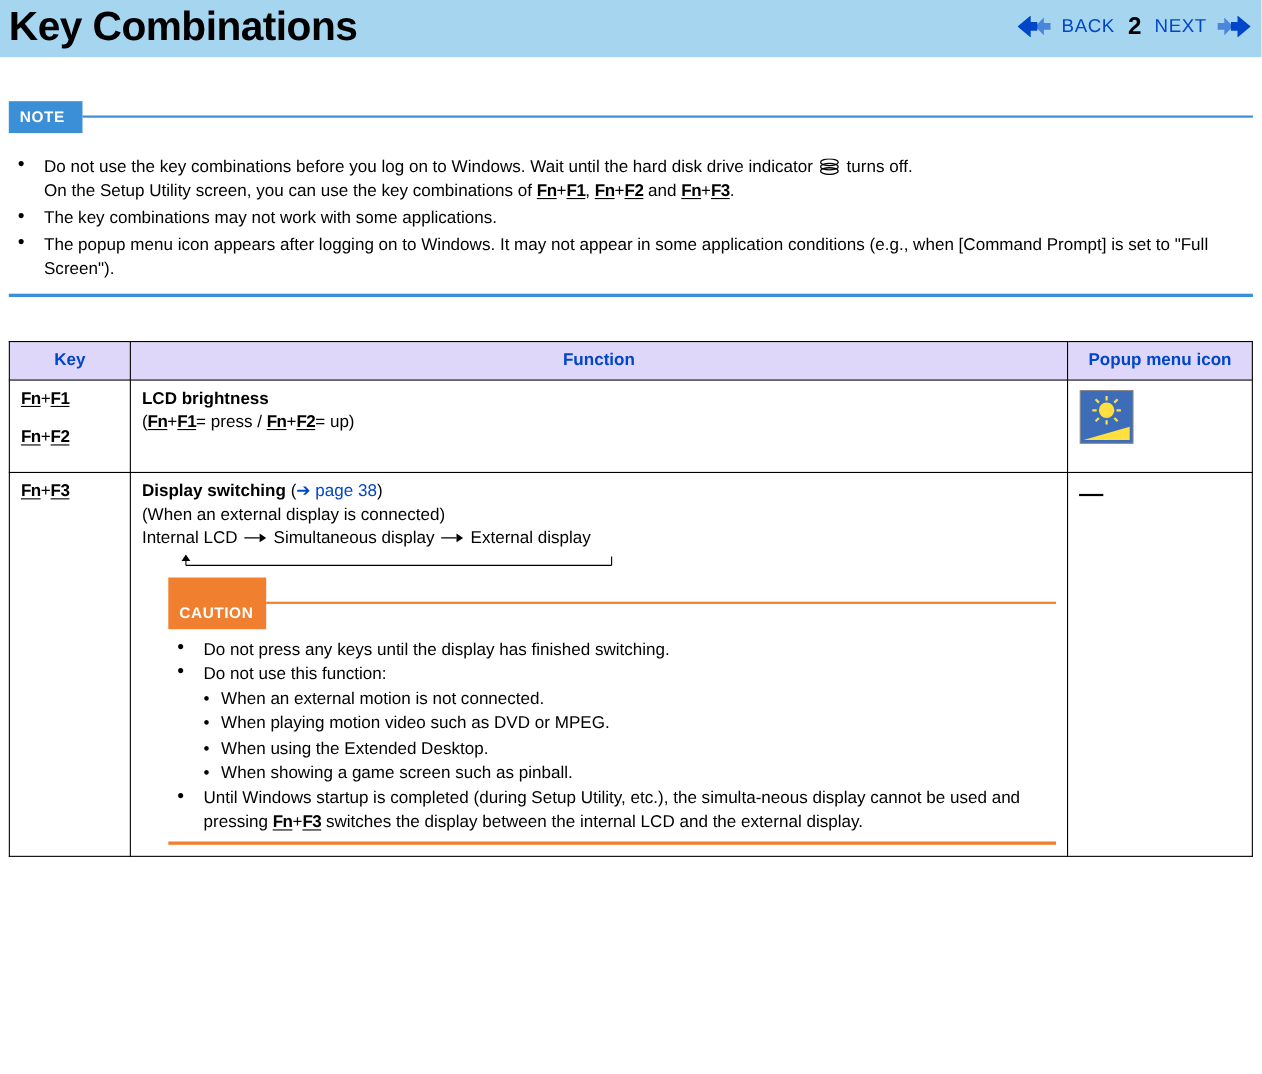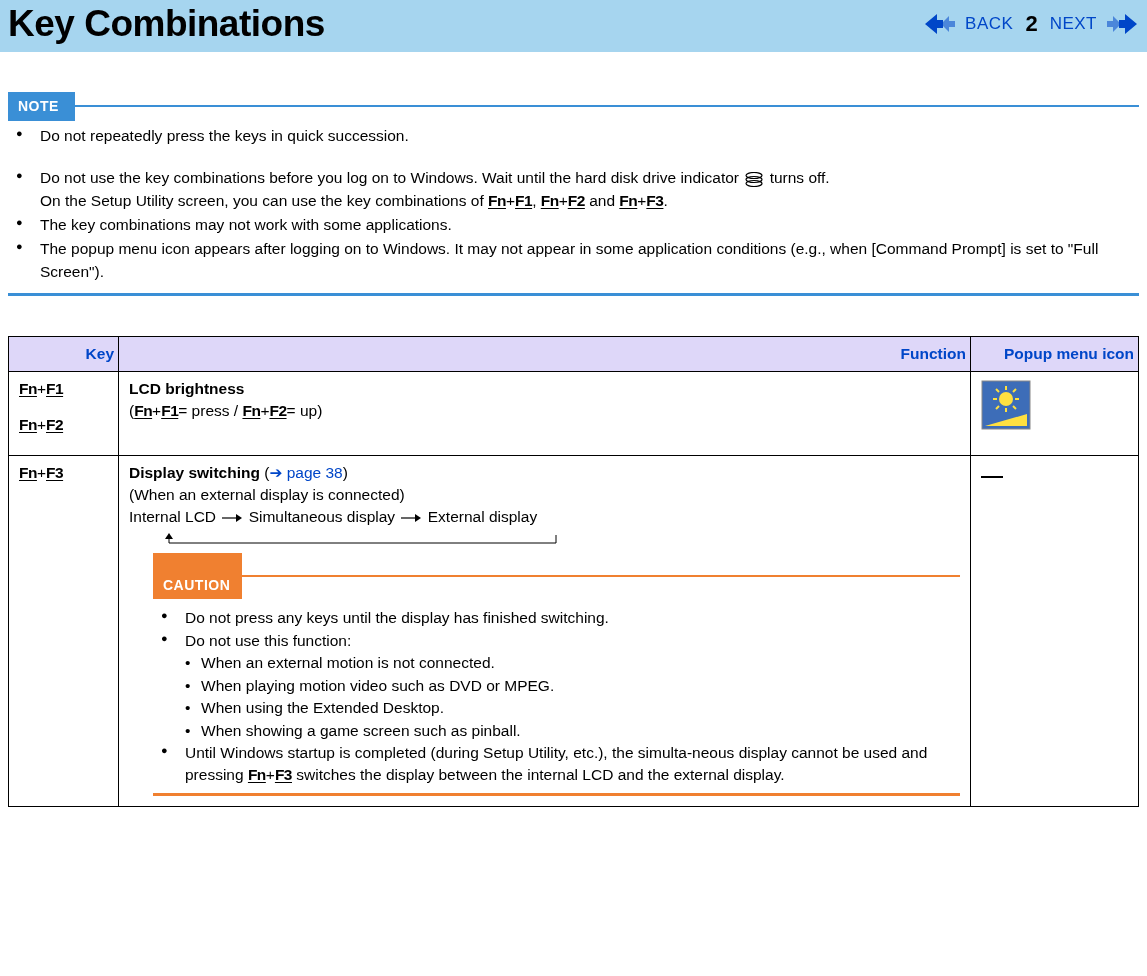--- a/index.html
+++ b/index.html
@@ -114,21 +114,21 @@
   table.key-table th, table.key-table td {
     border: 1px solid #000;
     padding: 6px 10px;
     vertical-align: top;
     text-align: left;
   }
   table.key-table th {
     background: #ded7f9;
     color: #0046c8;
     font-weight: bold;
-    text-align: right;
+    text-align: center;
     padding: 6px 4px;
   }
   .col-key { width: 110px; }
   .col-icon { width: 168px; text-align: center; }
   .key-cell .kbd-line { margin-bottom: 14px; white-space: nowrap; }
   .func-bold { font-weight: bold; }
   .page-link { color: #0046c8; }
   .arrow-right {
     display: inline-block;
     margin: 0 2px;
@@ -236,21 +236,20 @@
 </div>
 
 <div class="content">
 
   <div class="note-header">
     <span class="note-badge">NOTE</span>
     <span class="note-line"></span>
   </div>
 
   <ul class="note-list">
-    <li>Do not repeatedly press the keys in quick succession.</li>
   </ul>
   <div class="gap"></div>
   <ul class="note-list">
     <li>
       <span>Do not use the key combinations before you log on to Windows. Wait until the hard disk drive indicator </span>
       <span class="hdd-icon">
         <svg width="18" height="15" viewBox="0 0 18 15">
           <ellipse cx="9" cy="3.5" rx="8" ry="3" fill="none" stroke="#000" stroke-width="1.2"></ellipse>
           <ellipse cx="9" cy="7.5" rx="8" ry="3" fill="none" stroke="#000" stroke-width="1.2"></ellipse>
           <ellipse cx="9" cy="11.5" rx="8" ry="3" fill="none" stroke="#000" stroke-width="1.2"></ellipse>

